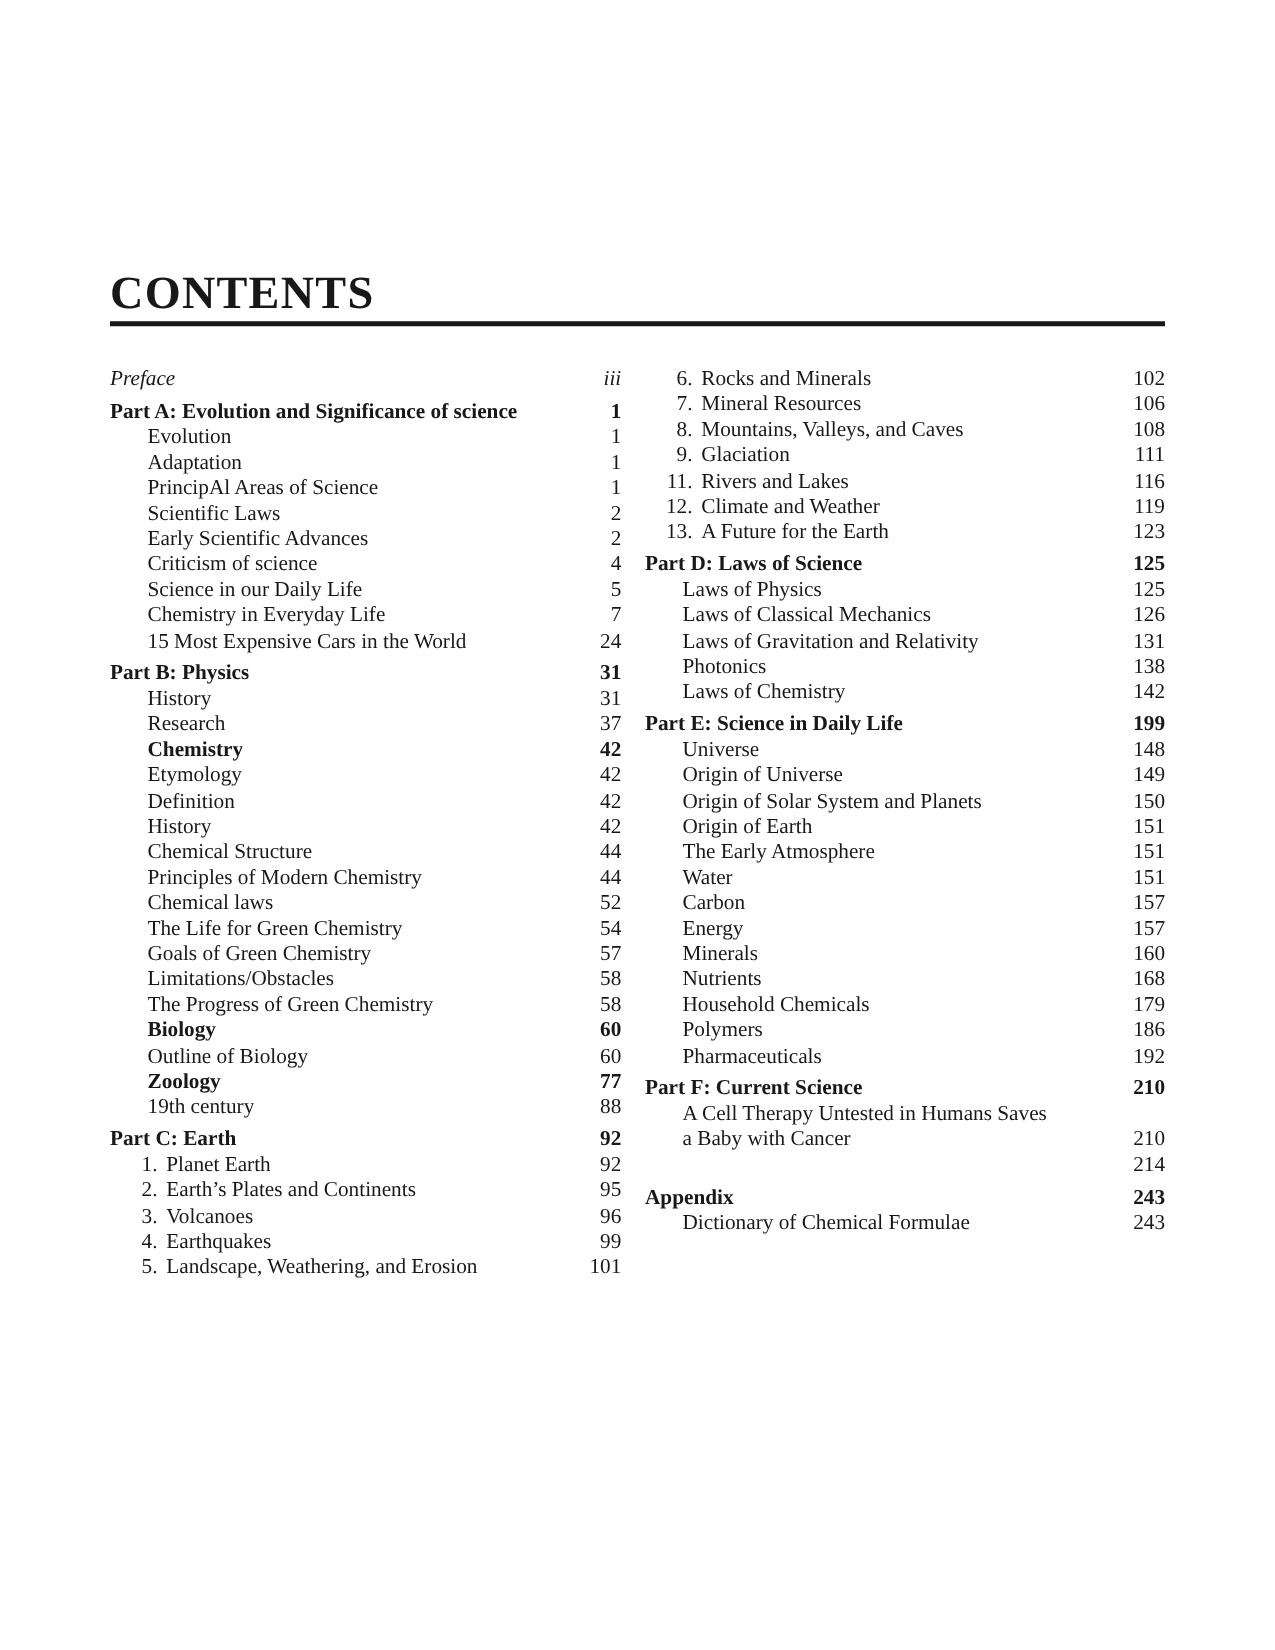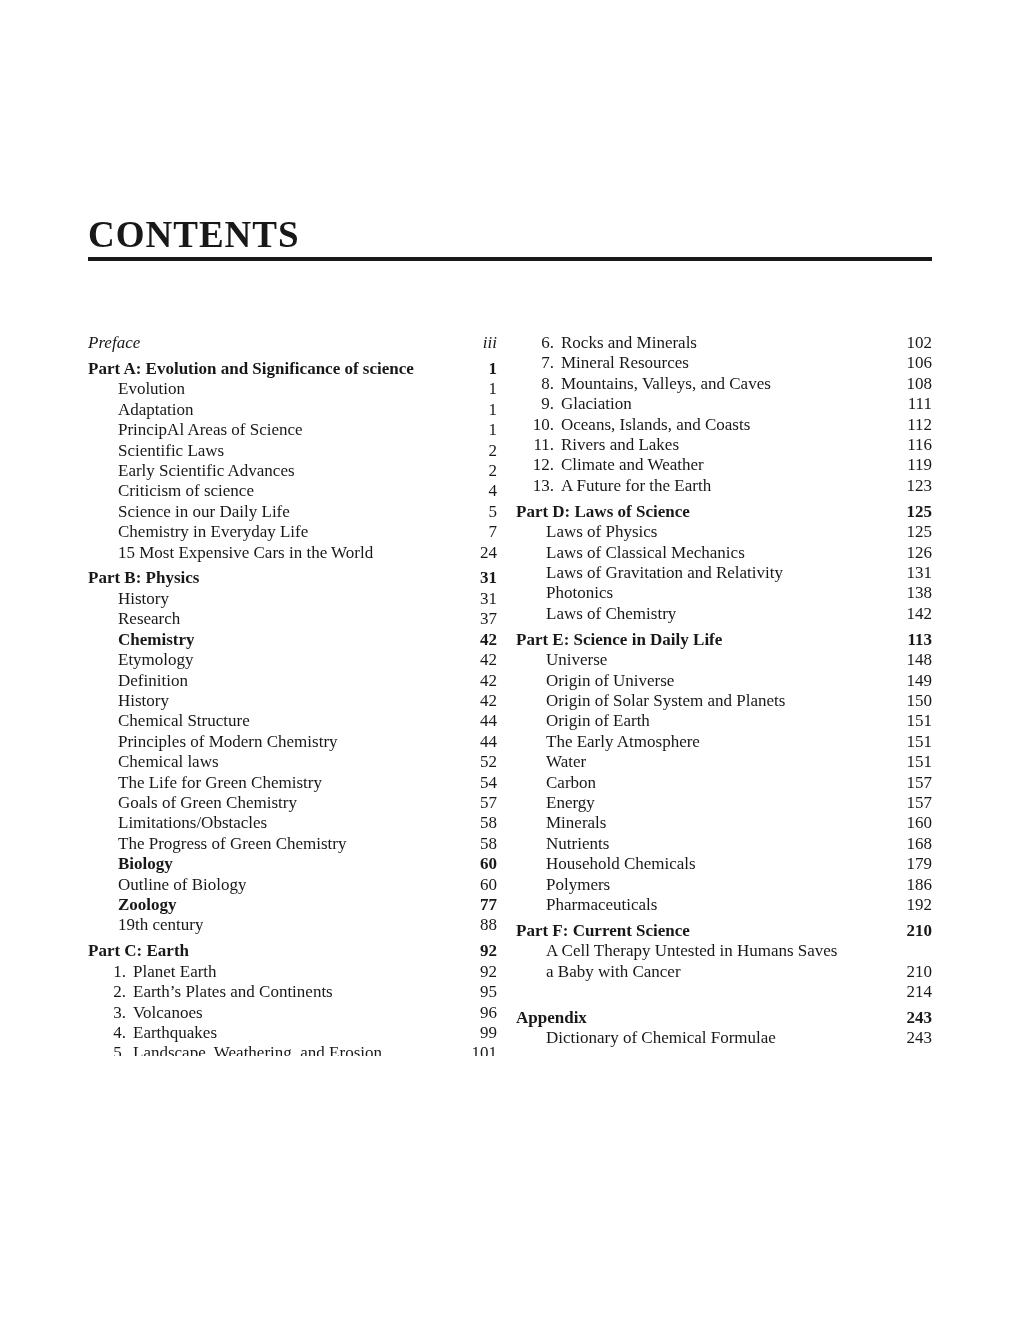--- a/index.html
+++ b/index.html
@@ -29,21 +29,21 @@
   }
   .rule {
     margin-top: 4px;
     border: 0;
     border-bottom: 4px solid #181818;
     width: 100%;
     height: 0;
   }
   .toc {
     display: flex;
-    margin-top: 72px;
+    margin-top: 32px;
     font-size: 17px;
   }
   .col { display: block; }
   .col.left  { width: 409px; margin-right: 19px; }
   .col.right { width: 416px; }
   .row {
     display: flex;
     align-items: baseline;
     line-height: 20.4px;
     white-space: nowrap;
@@ -262,25 +262,20 @@
     <span class="numbox">8.</span>
     <span class="label">Mountains, Valleys, and Caves</span>
     <span class="pgnum">108</span>
   </div>
           <div class="row num">
     <span class="numbox">9.</span>
     <span class="label">Glaciation</span>
     <span class="pgnum">111</span>
   </div>
           <div class="row num">
-    <span class="numbox">10.</span>
-    <span class="label">Oceans, Islands, and Coasts</span>
-    <span class="pgnum">112</span>
-  </div>
-          <div class="row num">
     <span class="numbox">11.</span>
     <span class="label">Rivers and Lakes</span>
     <span class="pgnum">116</span>
   </div>
           <div class="row num">
     <span class="numbox">12.</span>
     <span class="label">Climate and Weather</span>
     <span class="pgnum">119</span>
   </div>
           <div class="row num">
@@ -314,21 +309,21 @@
     <span class="pgnum">138</span>
   </div>
           <div class="row sub">
 
     <span class="label">Laws of Chemistry</span>
     <span class="pgnum">142</span>
   </div>
           <div class="row part">
 
     <span class="label">Part E: Science in Daily Life</span>
-    <span class="pgnum">113</span>
+    <span class="pgnum">199</span>
   </div>
           <div class="row sub">
 
     <span class="label">Universe</span>
     <span class="pgnum">148</span>
   </div>
           <div class="row sub">
 
     <span class="label">Origin of Universe</span>
     <span class="pgnum">149</span>

